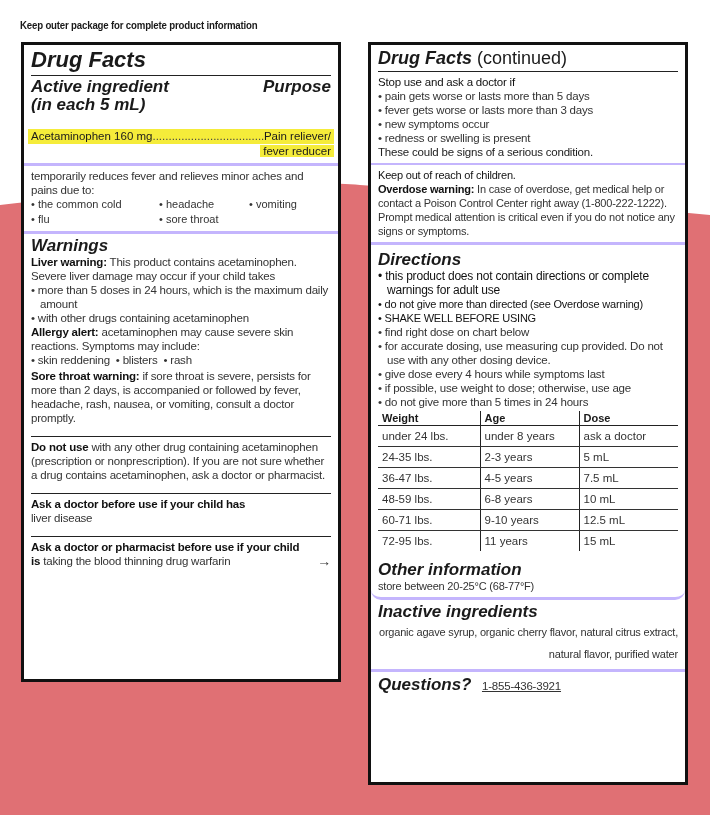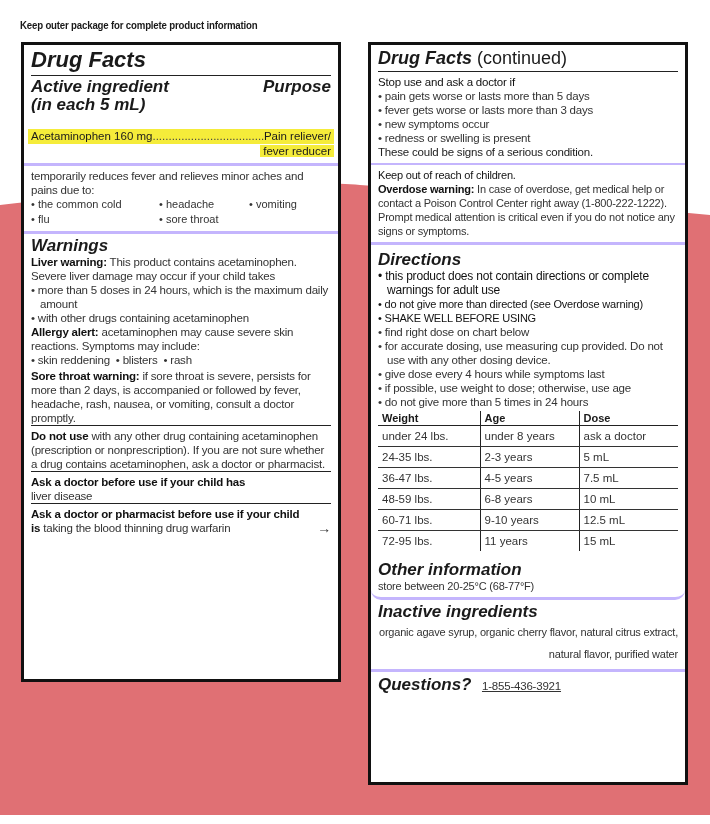--- a/index.html
+++ b/index.html
@@ -28,21 +28,21 @@
   .rule { border-top:1.5px solid #222; margin:2px 0 2px 0; }
   .ai-row { display:flex; justify-content:space-between; align-items:flex-start; }
   .t { font-size:11.5px; line-height:14px; color:#333; letter-spacing:-0.2px; }
   .t b { color:#111; }
   .hl { background:#f5ec3a; }
   .ai-line { display:flex; justify-content:space-between; font-size:11.5px; line-height:15px; margin-top:2px; }
   .ai-line .dots { flex:1; overflow:hidden; white-space:nowrap; color:#444; }
   .purpose-2 { text-align:right; font-size:11.5px; line-height:15px; }
   .bul { padding-left:9px; text-indent:-9px; }
   .uses-grid { display:grid; grid-template-columns: 128px 90px 80px; font-size:11px; line-height:15px; color:#333; }
-  .sub { border-top:1.5px solid #222; padding-top:3px; margin-top:0; }
+  .sub { border-top:1.5px solid #222; padding-top:3px; margin-top:11px; }
   .arrow { float:right; font-size:14px; line-height:14px; }
   table.dose { border-collapse:collapse; width:100%; font-size:11.5px; margin-top:2px; }
   table.dose th { text-align:left; font-weight:bold; font-size:11px; padding:1px 4px; border-bottom:1.5px solid #222; }
   table.dose td { padding:2px 4px; border-bottom:1.5px solid #333; color:#333; height:16px; }
   table.dose tr:last-child td { border-bottom:none; }
   table.dose th + th, table.dose td + td { border-left:1.5px solid #222; }
   .strong-t { font-weight:normal; color:#111; }
 </style>
 </head>
 <body>

